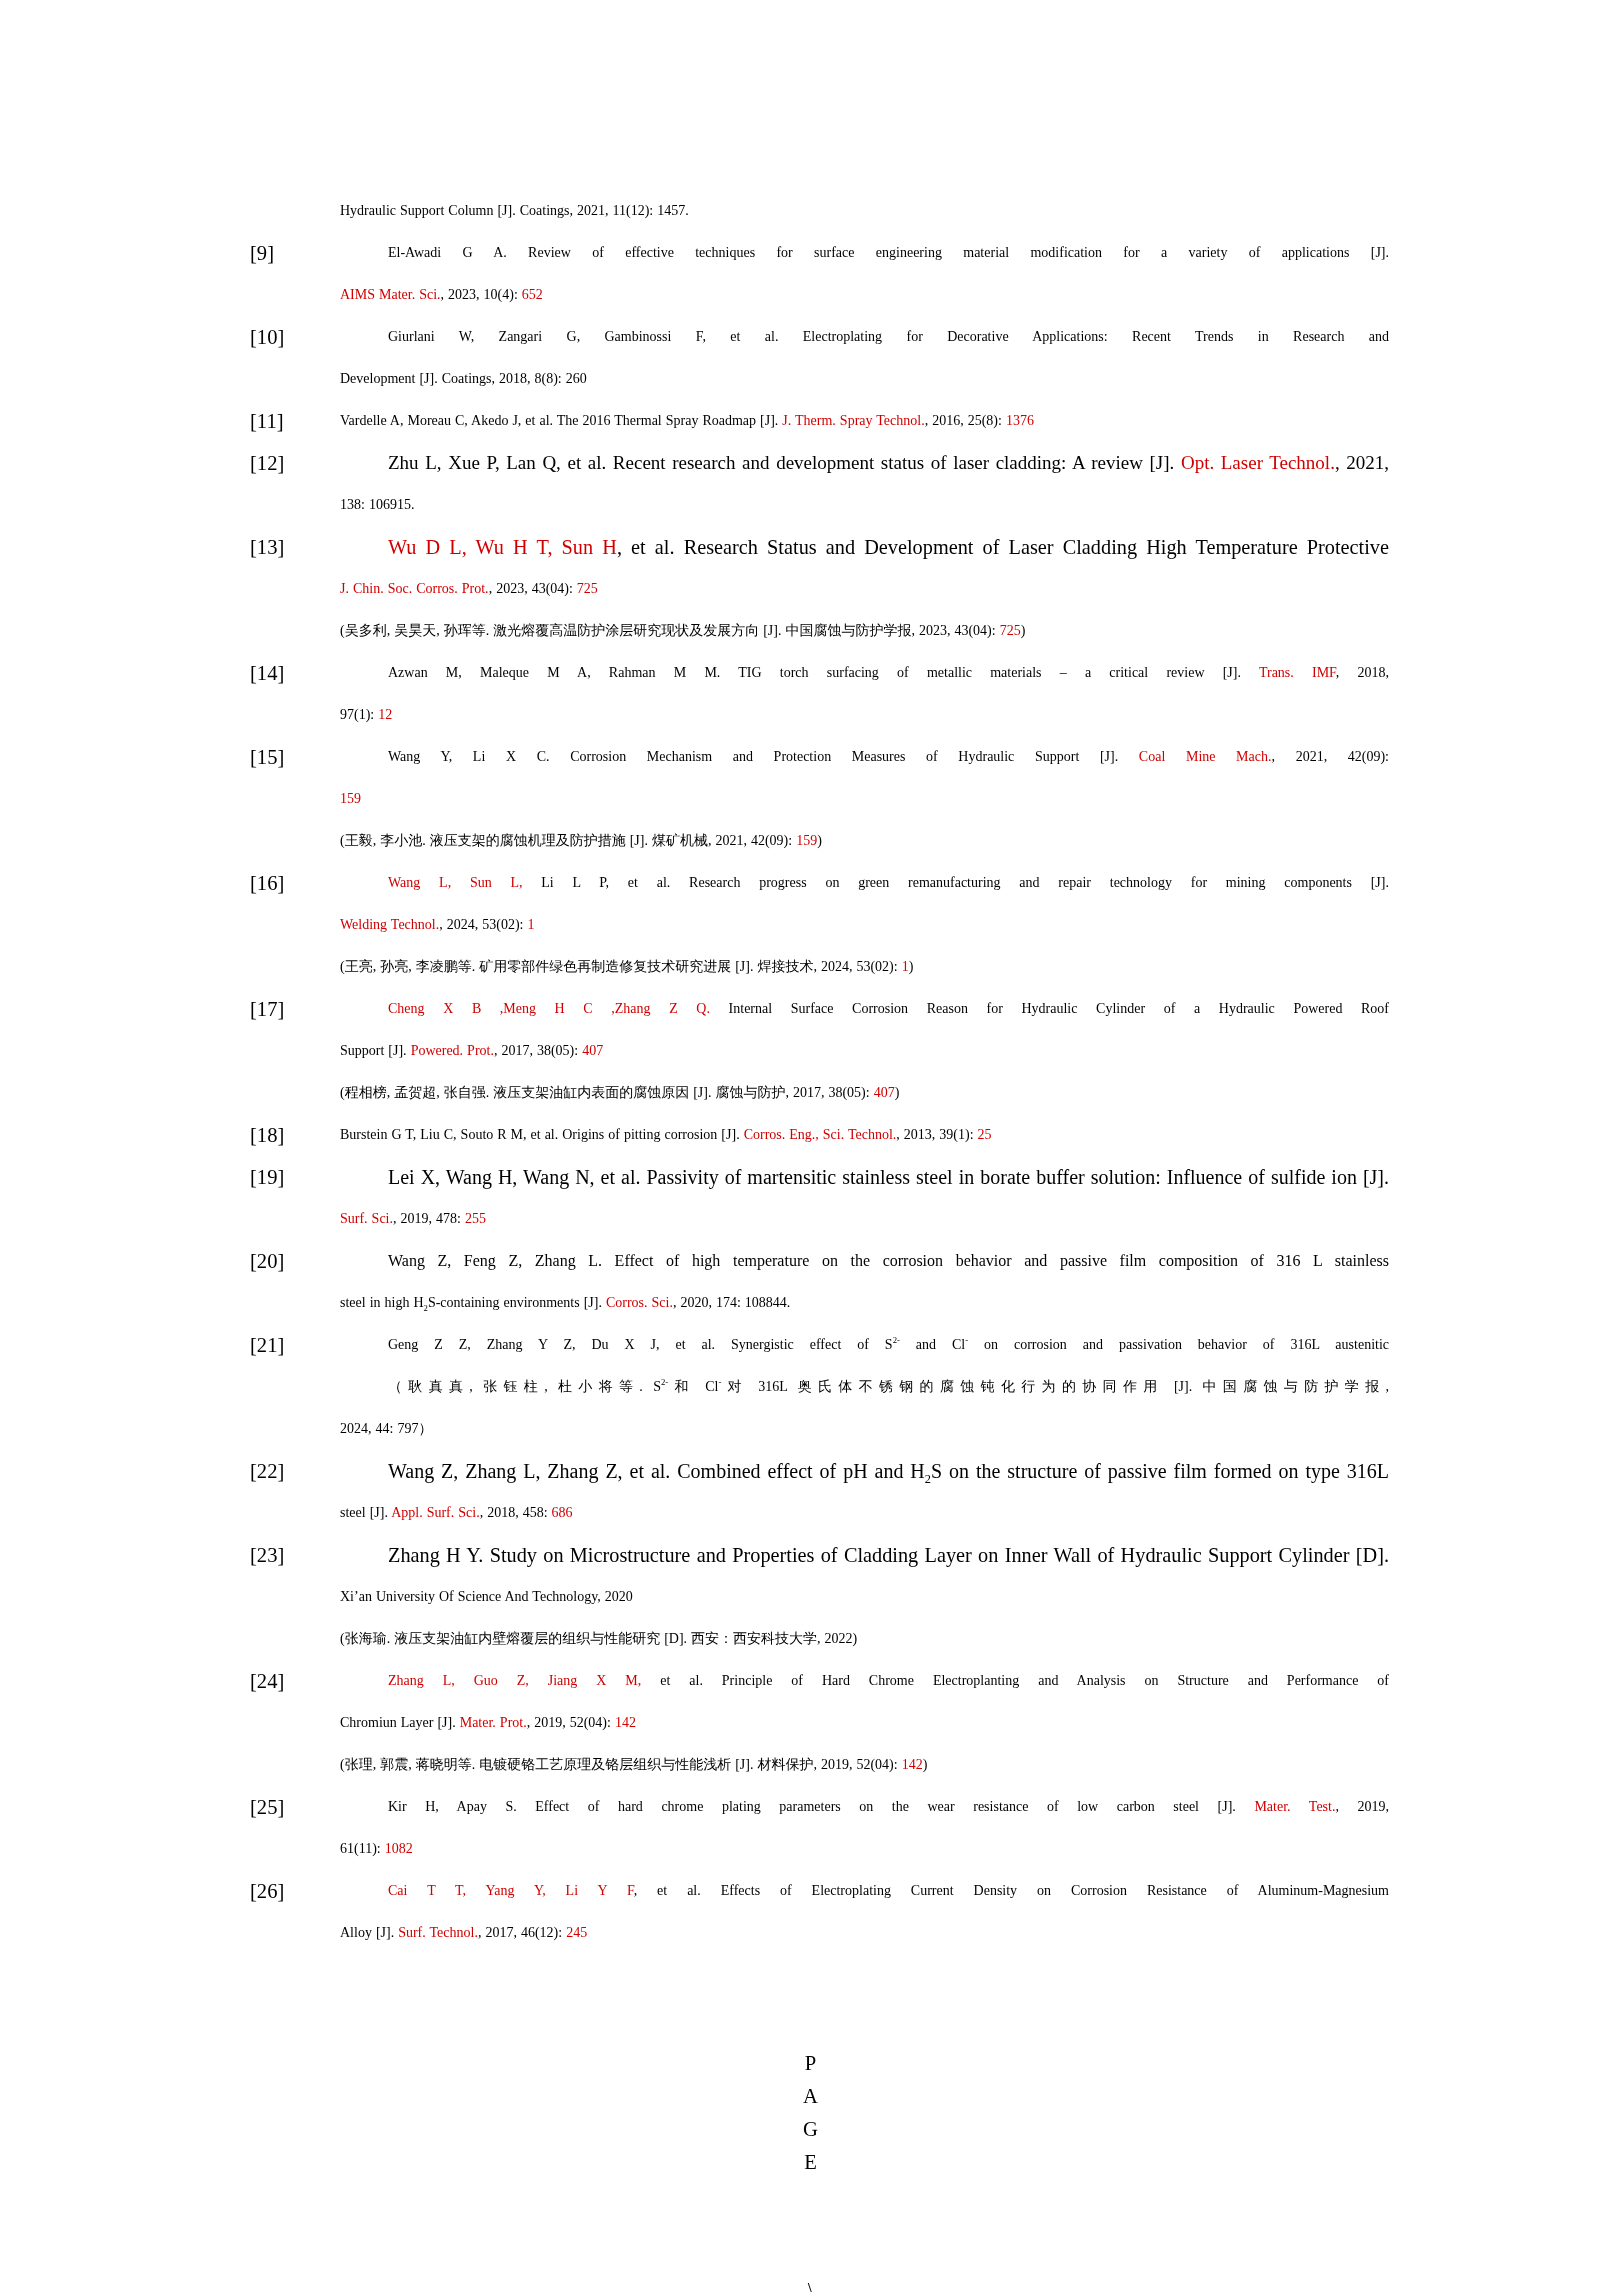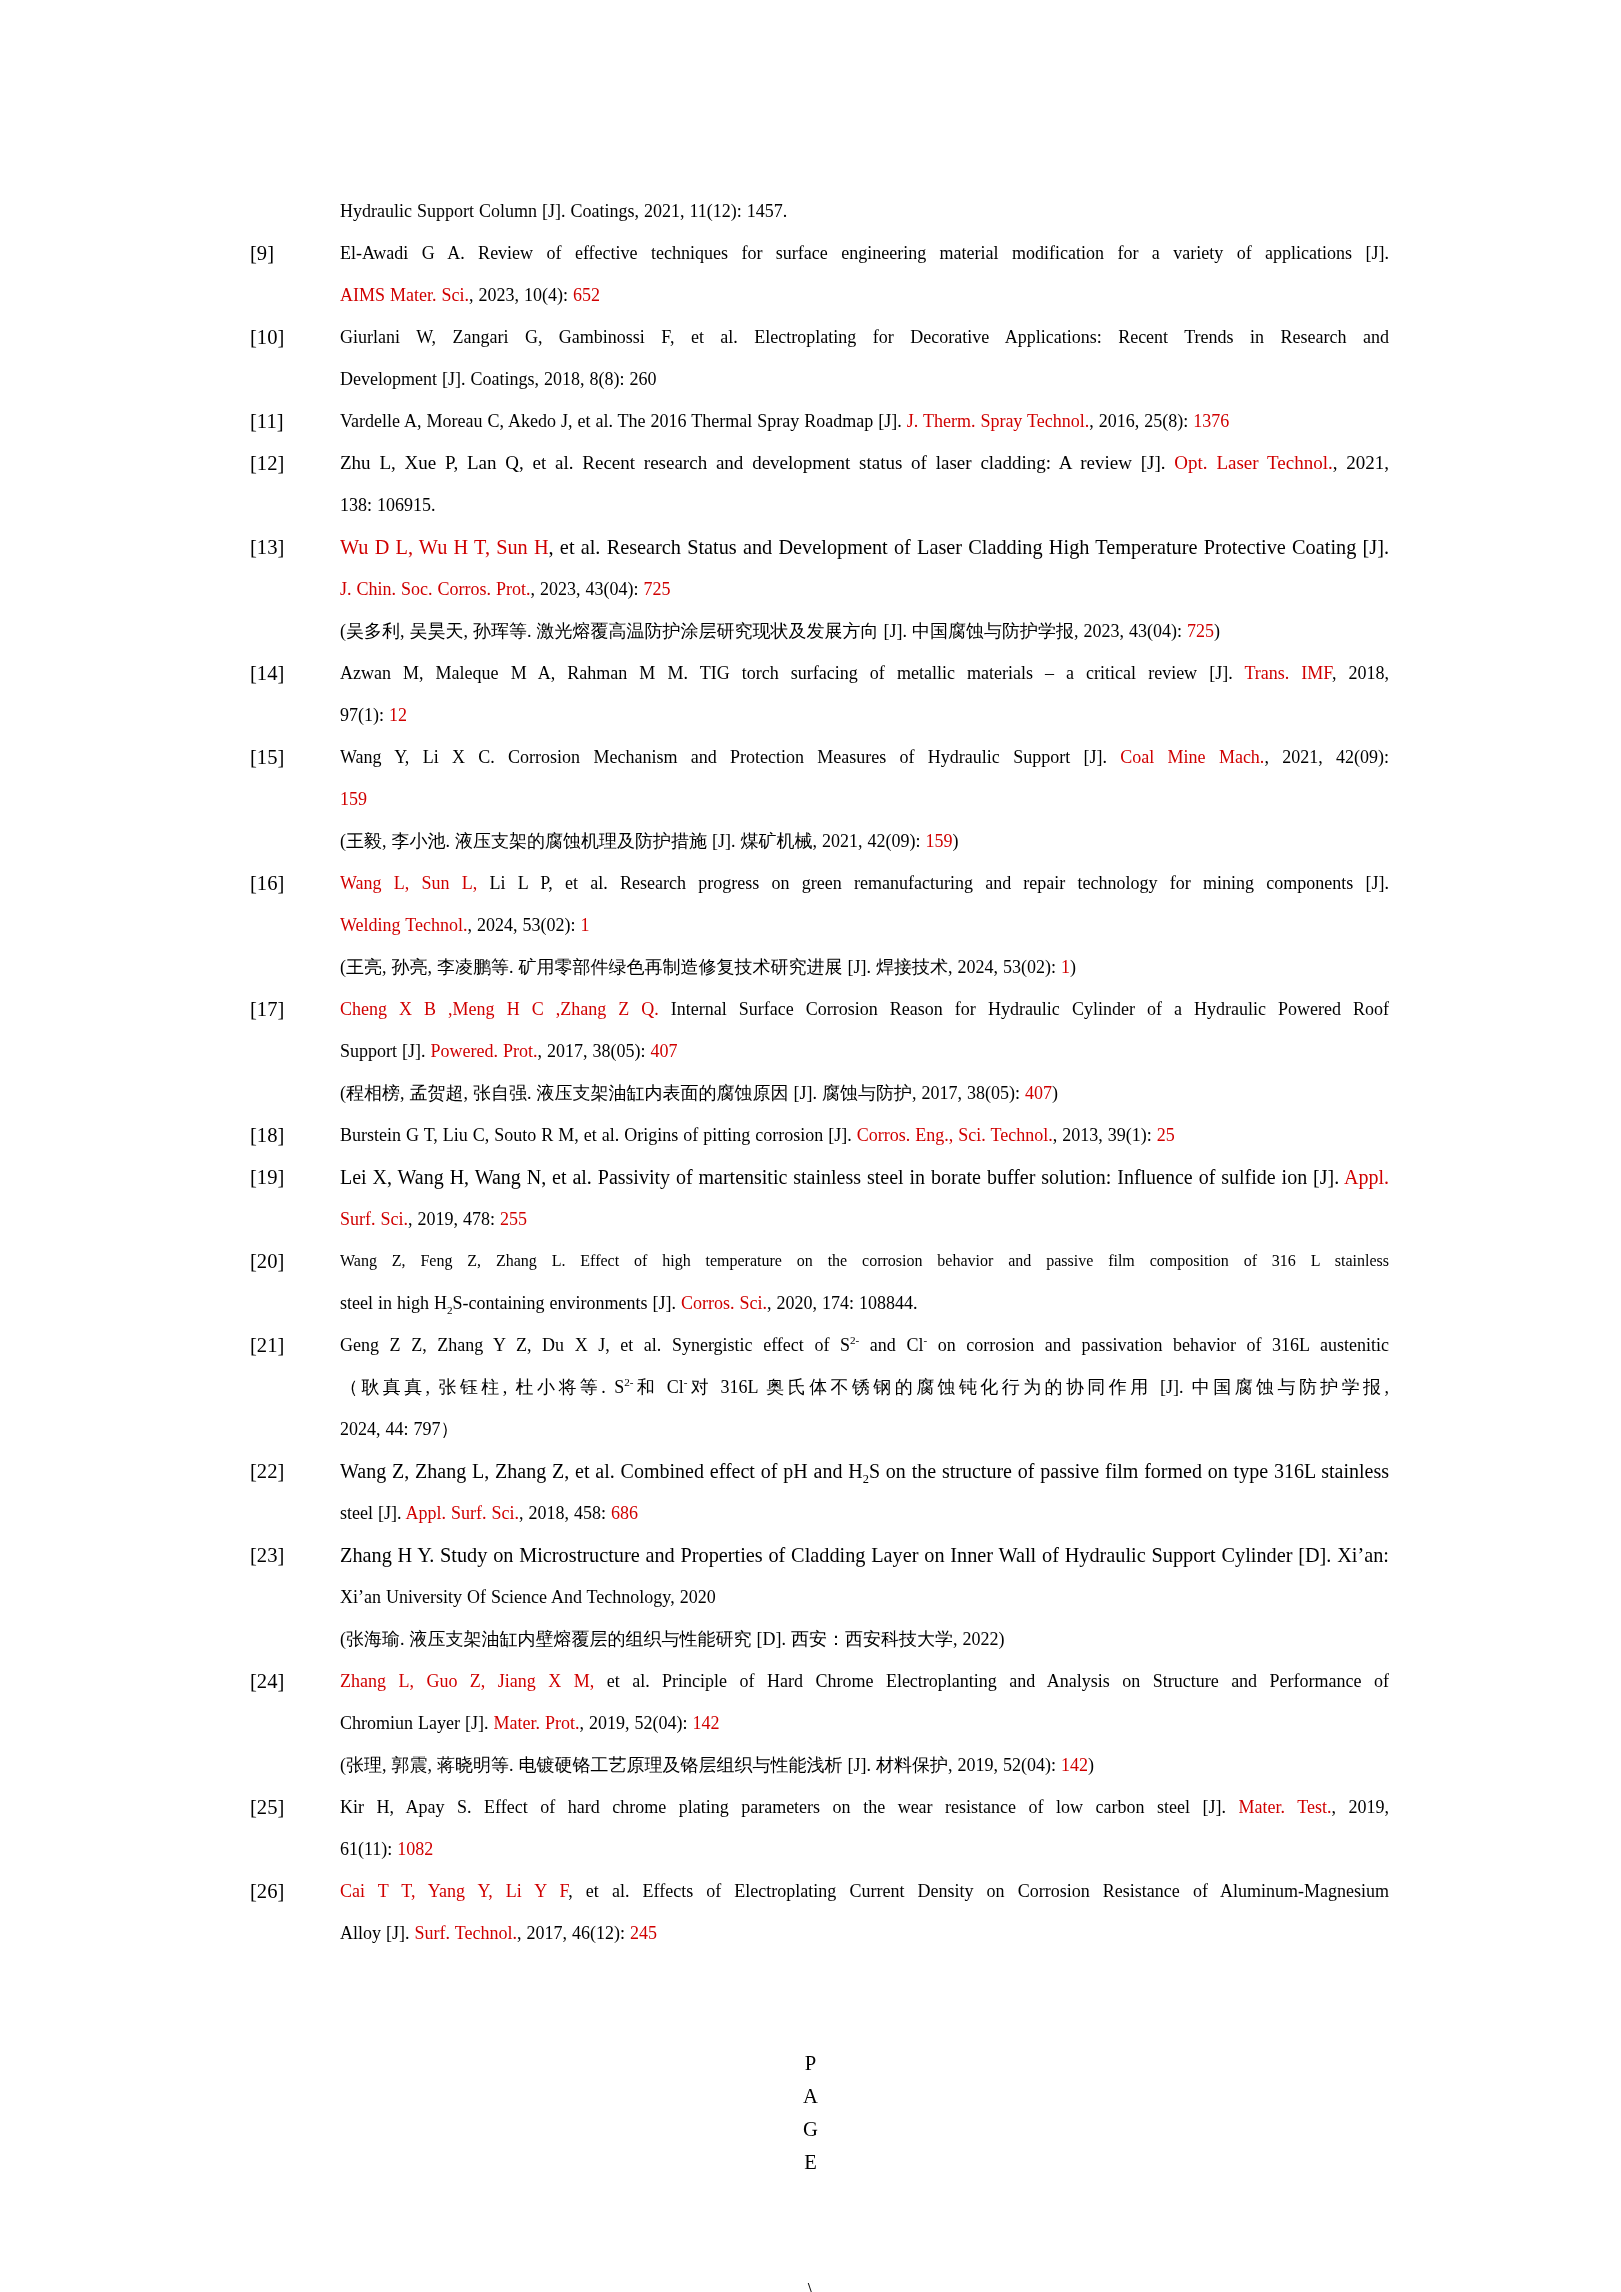--- a/index.html
+++ b/index.html
@@ -20,30 +20,31 @@
     position:relative;
     padding-left:90px;
   }
   .num{
     position:absolute;
     left:0;top:0;
     font-size:20.6px;
     line-height:42px;
   }
   .line{
-    font-size:18px;
+    font-size:14px;
     line-height:42px;
     height:42px;
     overflow:hidden;
     text-align:left;
     word-spacing:0.5px;
   }
   .line.j{
     text-align:justify;
     text-align-last:justify;
+    margin-left:48px;
   }
   .red{color:#d00000;}
   sup,sub{font-size:0.62em;line-height:0;}
   sup{vertical-align:super;}
   sub{vertical-align:sub;}
   .pagefield{
     position:absolute;
     left:0;top:2047px;
     width:100%;
     text-align:center;

